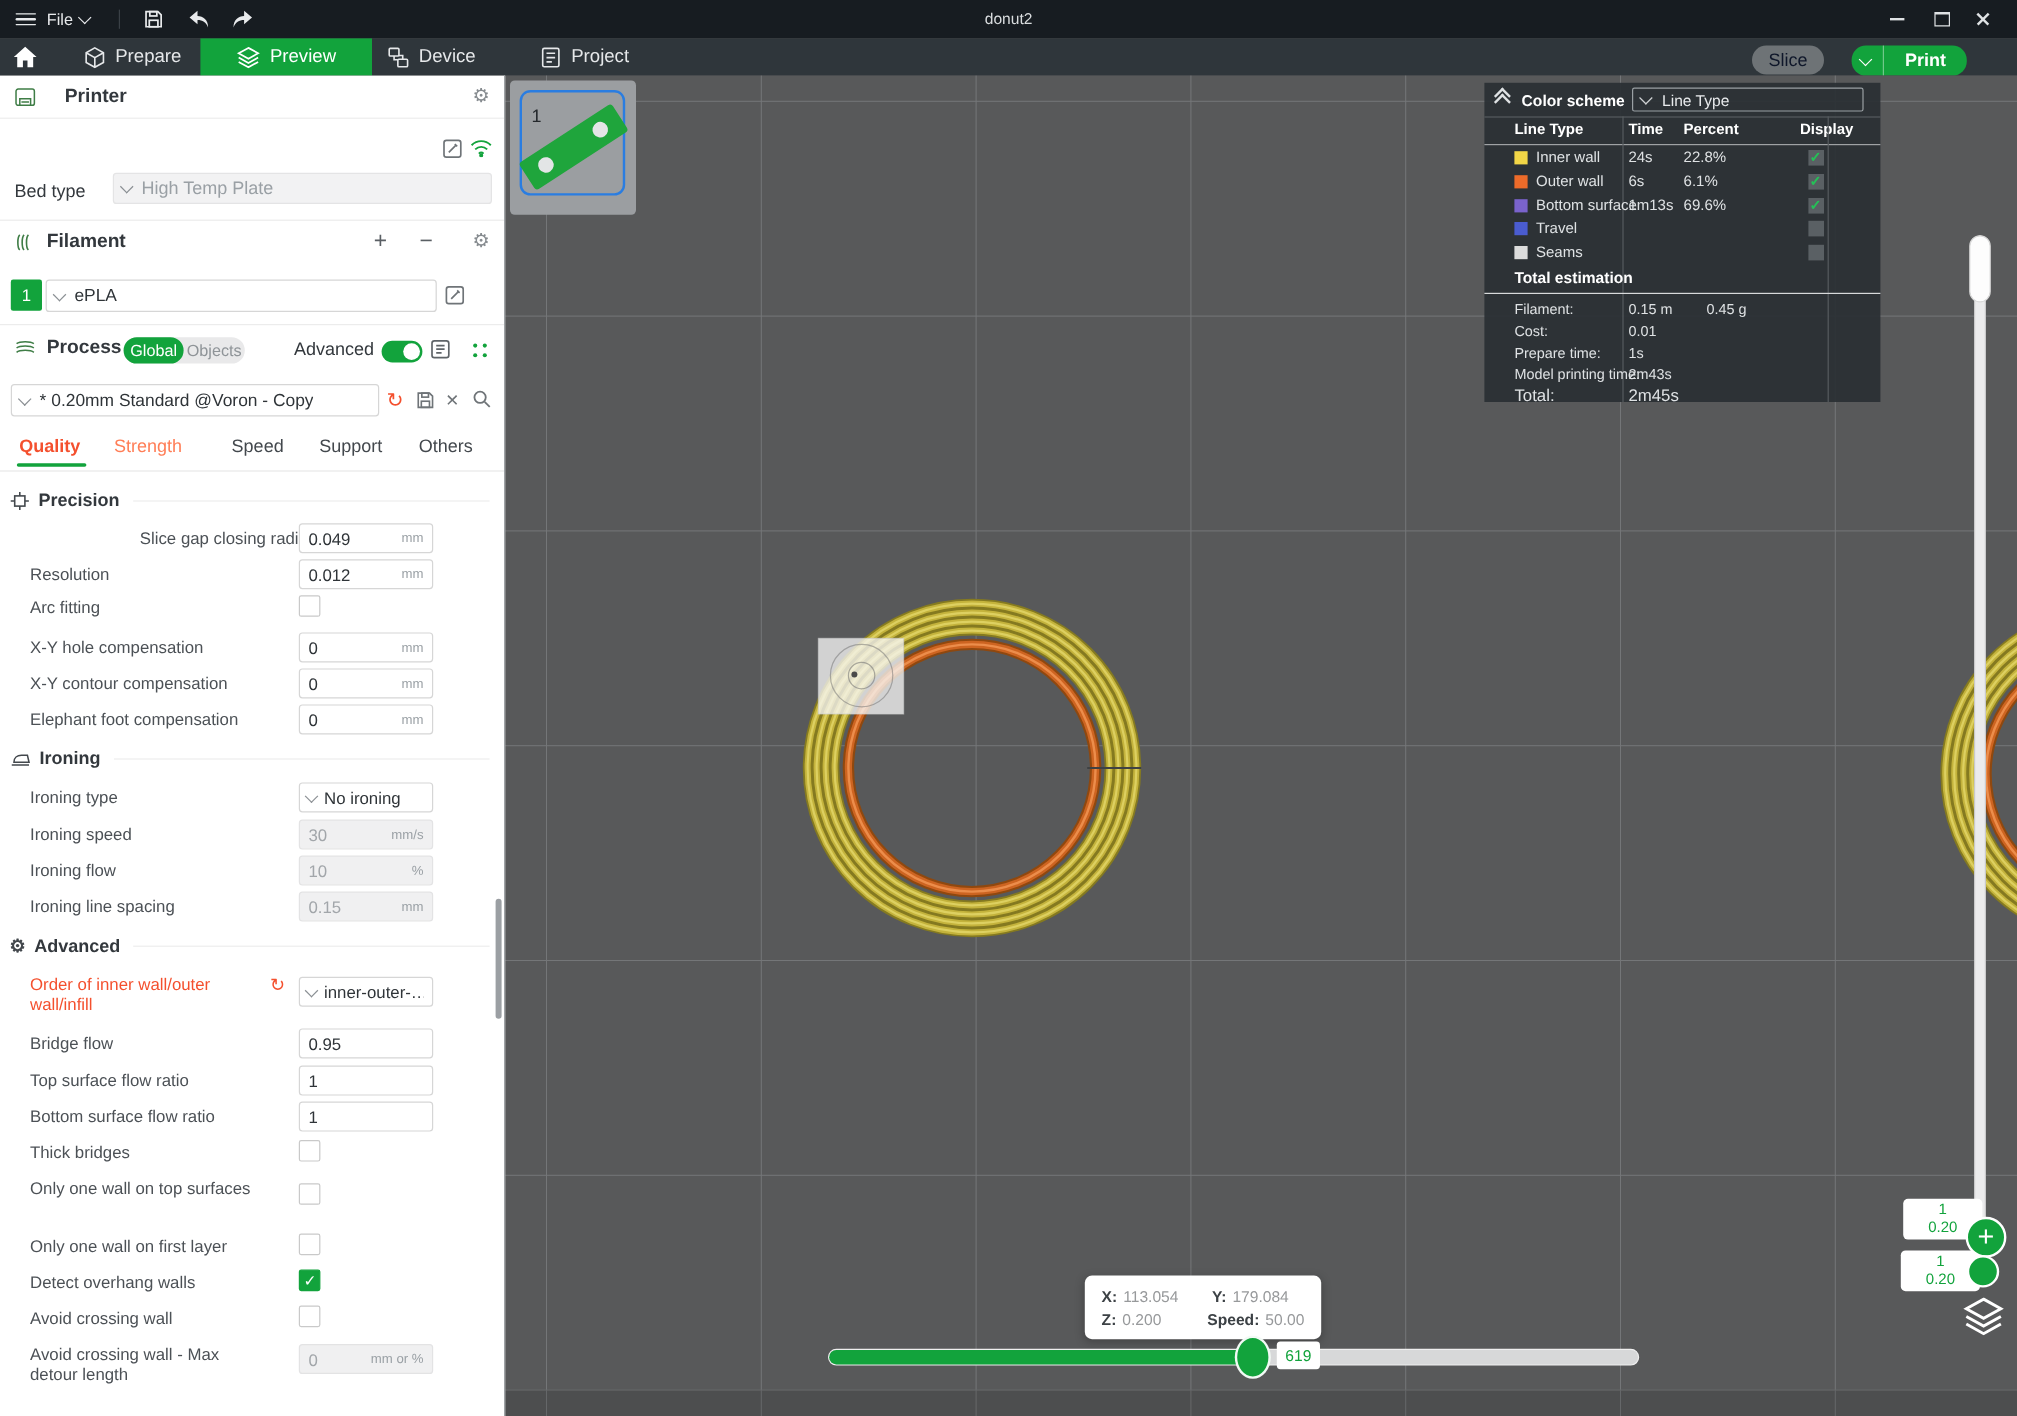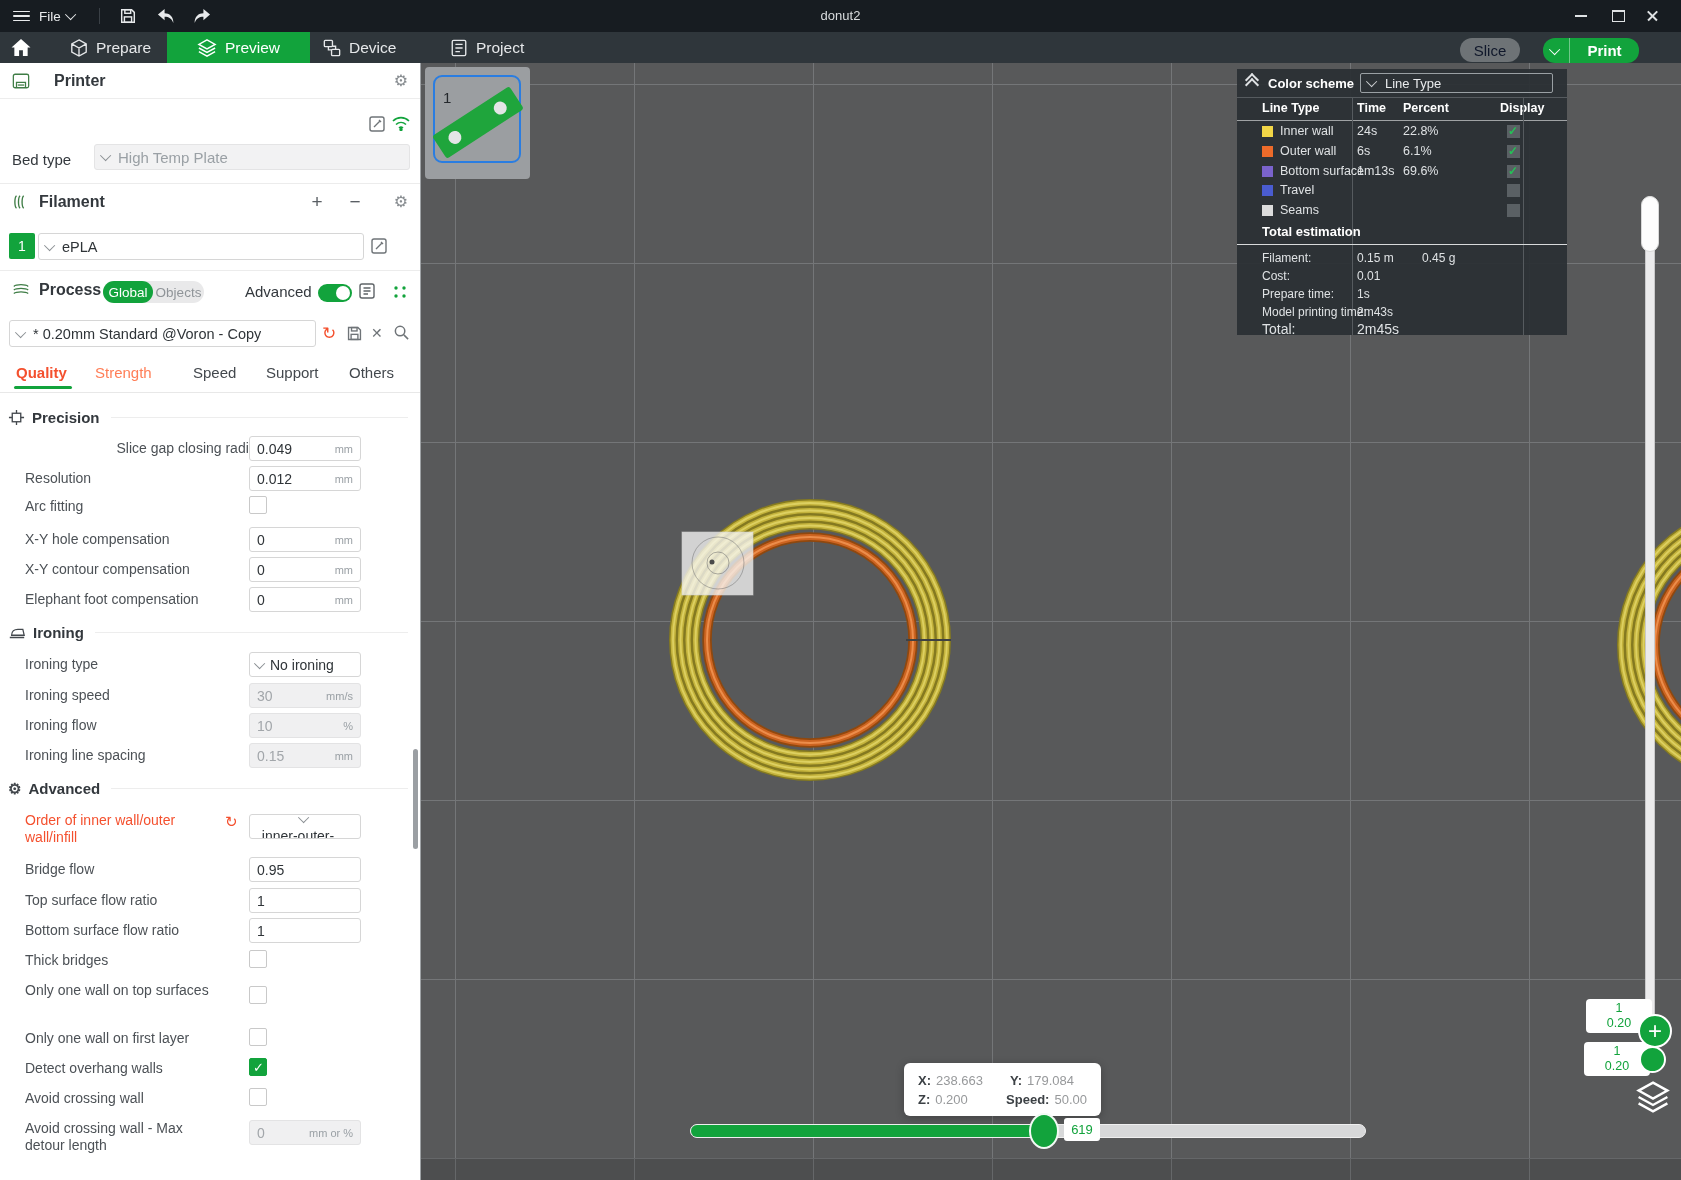--- a/index.html
+++ b/index.html
@@ -456,21 +456,21 @@
       </div>
 
     <div class="ph" style="top:713px;">
       <span style="font-size:15px;color:#43484d;line-height:1;">⚙</span>
       <span>Advanced</span>
         <span class="hline"></span>
     </div>
     <div class="prow" style="top:745px;height:48px;">
         <span class="lab orange" style="width:175px;">Order of inner wall/outer wall/infill</span>
       <span class="rst orange">↻</span>
-      <div class="vbox dd" style="top:6px;flex-direction:column;">
+      <div class="vbox dd" style="top:6px;">
           <span class="chv"></span>
           <span style="white-space:nowrap;overflow:hidden;">inner-outer-…</span>
         </div>
       </div>
     <div class="prow" style="top:794px;">
         <span class="lab">Bridge flow</span>
       <div class="vbox">
           <span>0.95</span>
         </div>
       </div>
@@ -595,21 +595,21 @@
     </div>
     <div class="lrow" style="top:251px;font-size:14px;">
       <span class="lg-abs" style="left:25px;">Total:</span>
       <span class="lg-abs" style="left:120px;">2m45s</span>
     </div>
   </div>
 
   <div class="tooltip">
     <div class="tt-line">
       <span class="tt-k">X:</span>
-      <span class="tt-v">238.663</span>
+      <span class="tt-v">113.054</span>
       <span class="sp"></span>
       <span class="tt-k">Y:</span>
       <span class="tt-v">179.084</span>
       <span style="width:8px;"></span>
     </div>
     <div class="tt-line">
       <span class="tt-k">Z:</span>
       <span class="tt-v">0.200</span>
       <span class="sp"></span>
       <span class="tt-k">Speed:</span>

